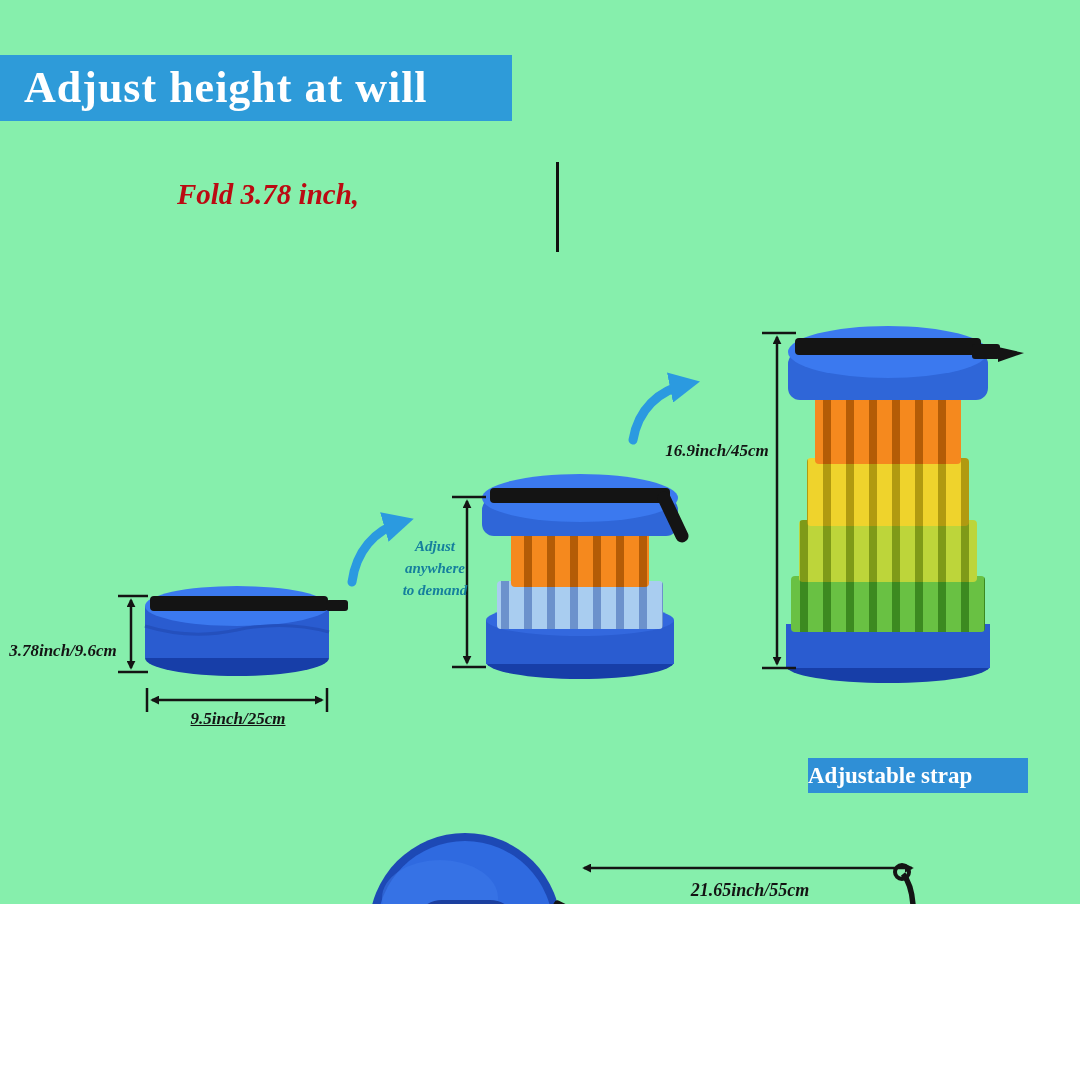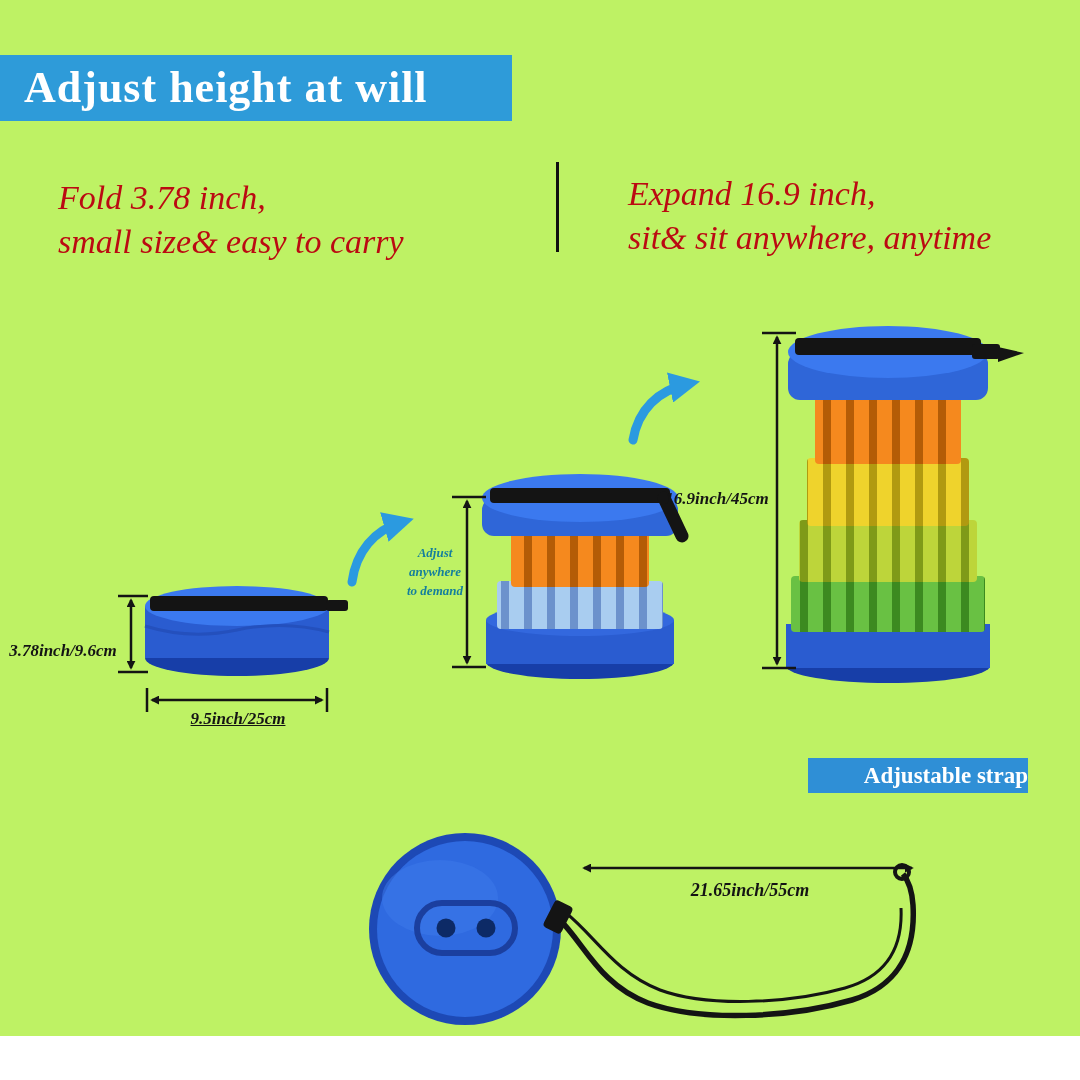--- a/index.html
+++ b/index.html
@@ -1,47 +1,47 @@
 <!DOCTYPE html>
 <html><head>
 <meta charset="utf-8">
 <style>
   html,body{margin:0;padding:0;background:#fff;}
   .canvas{
-    position:relative;width:1080px;height:1036px;background:#bef264;
+    position:relative;width:1080px;height:904px;background:#86efac;
     overflow:hidden;font-family:"Liberation Serif",serif;
   }
   .abs{position:absolute;}
   .title-banner{
     left:0;top:55px;width:512px;height:66px;background:#2E9BD9;
     color:#fff;font-weight:bold;font-size:44px;line-height:66px;
     padding-left:24px;box-sizing:border-box;letter-spacing:1px;
   }
   .note{
-    color:#BB0A12;font-weight:normal;font-style:italic;font-size:34px;
-    line-height:1.28;text-align:left;
+    color:#BB0A12;font-weight:bold;font-style:italic;font-size:29px;
+    line-height:1.28;text-align:center;
   }
   .note-left{left:58px;top:176px;width:420px;}
   .note-right{left:628px;top:172px;width:452px;}
   .divider{left:556px;top:162px;width:3px;height:90px;background:#101010;}
   .dim-label{
     color:#141414;font-weight:bold;font-style:italic;font-size:17px;
     text-align:center;line-height:1.25;
   }
   .lbl-folded-h{left:0;top:640px;width:126px;}
   .lbl-folded-w{left:150px;top:708px;width:176px;text-decoration:underline;}
-  .lbl-expanded-h{left:660px;top:440px;width:114px;margin-top:48px;}
+  .lbl-expanded-h{left:660px;top:440px;width:114px;}
   .lbl-strap-len{left:645px;top:843px;width:210px;font-size:18px;margin-top:36px;}
   .adjust-note{
     left:384px;top:536px;width:102px;color:#157F9D;font-weight:bold;
-    font-style:italic;font-size:13px;text-align:center;line-height:1.45;margin-top:8px;
+    font-style:italic;font-size:15px;text-align:center;line-height:1.45;
   }
   .strap-banner{
     left:808px;top:758px;width:220px;height:35px;background:#2F8FD6;
-    color:#fff;font-weight:bold;font-size:23px;line-height:35px;text-align:right;
+    color:#fff;font-weight:bold;font-size:23px;line-height:35px;text-align:left;
   }
   svg{position:absolute;left:0;top:0;}
 </style>
 </head>
 <body>
 
 <div class="canvas">
 
   <svg width="1080" height="1080" viewBox="0 0 1080 1080">
     <defs>
@@ -153,29 +153,24 @@
 
     <line x1="584" y1="868" x2="912" y2="868" stroke="#141414" stroke-width="2.5" marker-start="url(#ah)" marker-end="url(#ah)"></line>
   </svg>
 
   <div class="abs title-banner">
     <span>Adjust height at will</span>
   </div>
 
   <div class="abs note note-left">
     <div>Fold 3.78 inch,</div>
-    <div>small size&amp; easy to carry</div>
   </div>
 
   <div class="abs divider"></div>
 
-  <div class="abs note note-right">
-    <div>Expand 16.9 inch,</div>
-    <div>sit&amp; sit anywhere, anytime</div>
-  </div>
 
   <div class="abs dim-label lbl-folded-h">3.78inch/9.6cm</div>
 
   <div class="abs dim-label lbl-folded-w">9.5inch/25cm</div>
 
   <div class="abs adjust-note">
     <div>Adjust</div>
     <div>anywhere</div>
     <div>to demand</div>
   </div>

